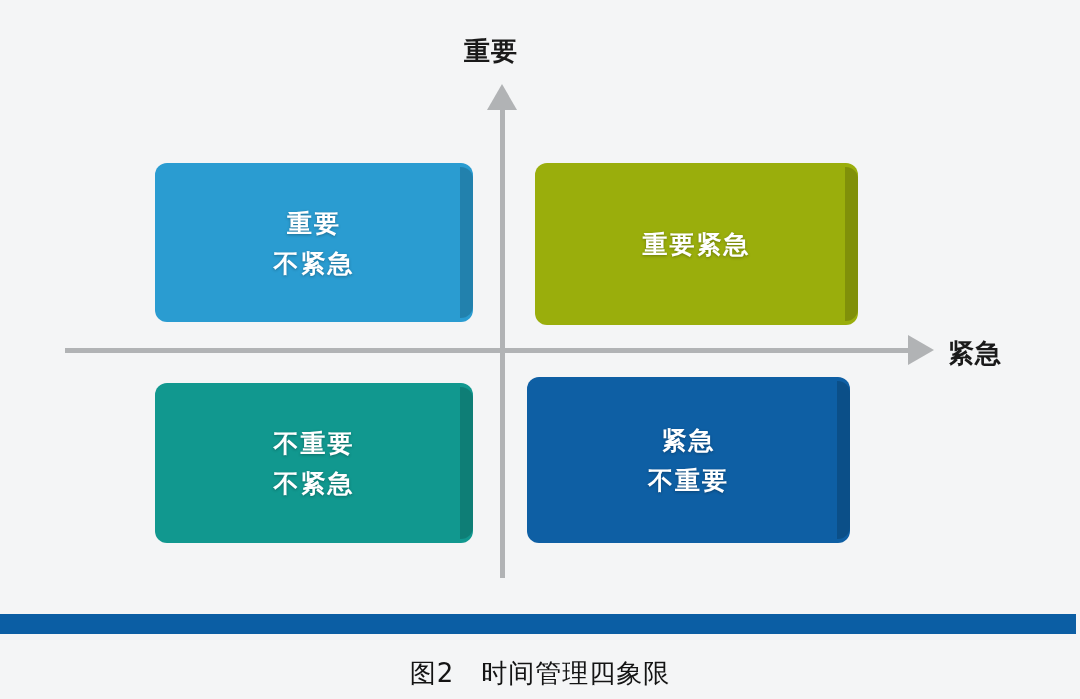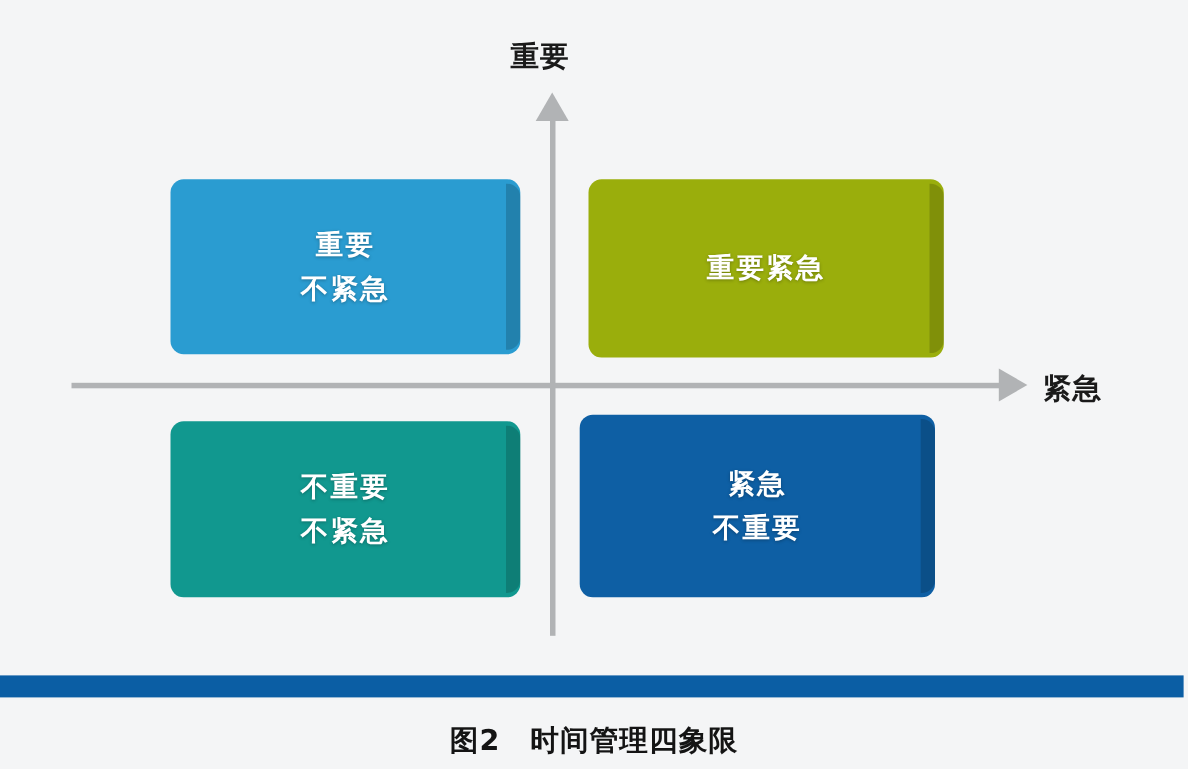--- a/index.html
+++ b/index.html
@@ -152,21 +152,20 @@
   .caption {
     position: absolute;
     left: 0;
     top: 656px;
     width: 1080px;
     text-align: center;
     font-size: 26px;
     color: #141414;
     letter-spacing: 1px;
     font-family: "DejaVu Sans", "Liberation Sans", sans-serif;
-    font-weight: bold;
   }
 </style>
 </head>
 <body>
 
 <div id="figure-canvas">
 
   <div class="axis-v"></div>
   <div class="axis-v-head"></div>
   <div class="axis-h"></div>

